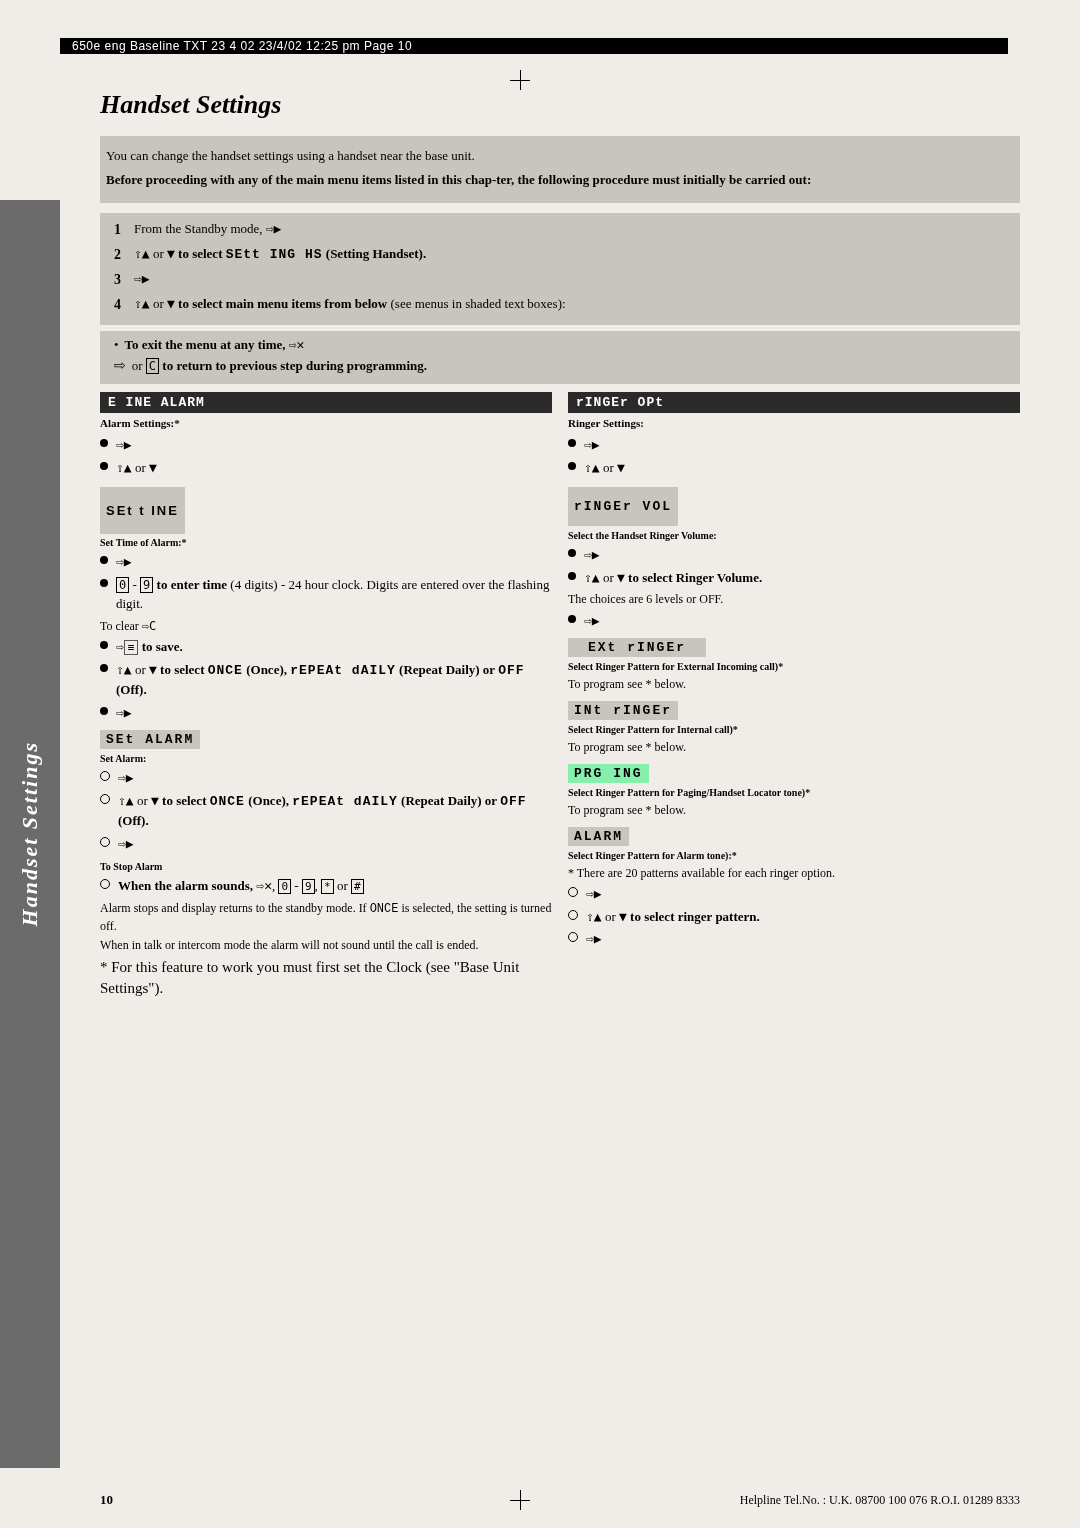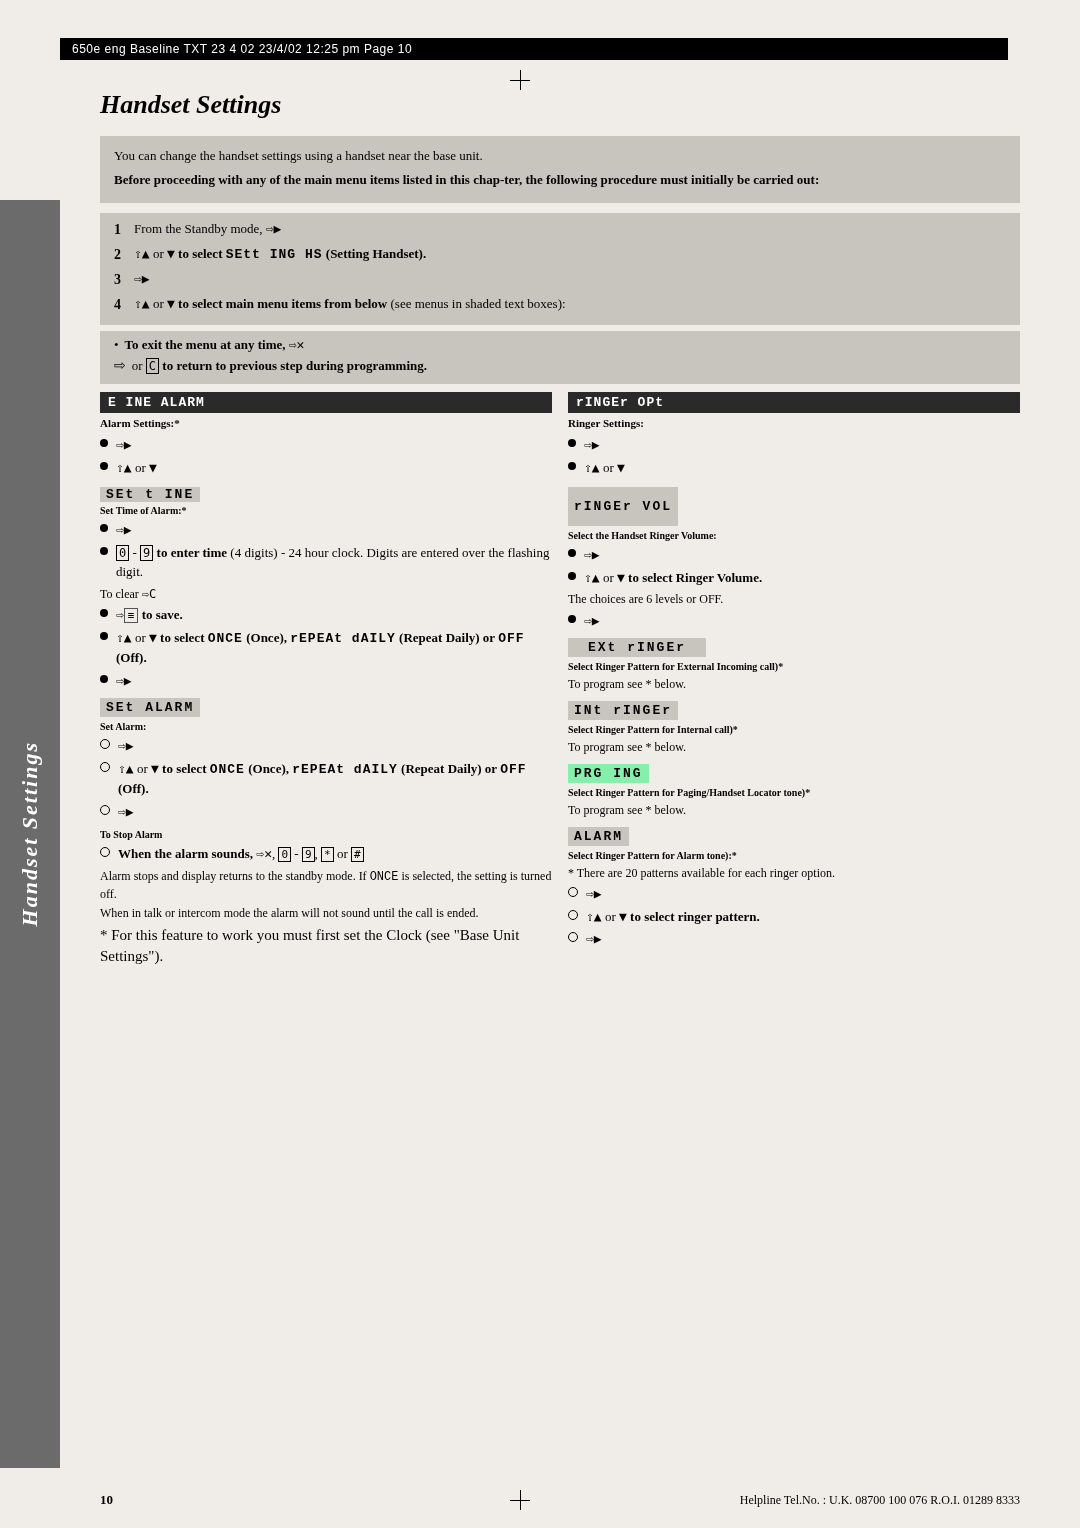--- a/index.html
+++ b/index.html
@@ -19,21 +19,21 @@
       background: #f0ede8;
       position: relative;
     }
 
     
     .header-bar {
       position: absolute;
       top: 38px;
       left: 60px;
       right: 72px;
-      height: 22px;
+      height: 16px;
       background: #000;
       display: flex;
       align-items: center;
       justify-content: space-between;
       padding: 0 12px;
     }
     .header-bar span {
       color: #fff;
       font-size: 12px;
       font-family: Arial, sans-serif;
@@ -78,21 +78,21 @@
       font-size: 26px;
       font-style: italic;
       font-weight: bold;
       margin-bottom: 16px;
       margin-top: 10px;
     }
 
     
     .intro-section {
       background: #c8c4be;
-      padding: 10px 14px;
+      padding: 10px 6px;
       margin-bottom: 10px;
     }
     .intro-section p {
       font-size: 13px;
       line-height: 1.5;
       margin-bottom: 4px;
     }
 
     
     .numbered-steps {
@@ -331,21 +331,21 @@
               <span><span style="font-family:monospace;">⇨▶</span></span>
             </li>
             <li>
               <span class="filled-bullet"></span>
               <span><span style="font-family:monospace;">⇧▲</span> or <span style="font-family:monospace;">▼</span></span>
             </li>
           </ul>
         </div>
 
         <div class="sub-section-header">
-          <span style="font-family:Liberation Mono, monospace; font-size:13px; font-weight:bold; letter-spacing:2px; background:#c8c4be; padding: 0 6px; display:inline-block;">SEt t INE</span>
+          <span style="font-family:Liberation Sans, sans-serif; font-size:13px; font-weight:bold; letter-spacing:2px; background:#c8c4be; padding: 16px 6px; display:inline-block;">SEt t INE</span>
         </div>
 
         <div class="sub-section">
           <div class="sub-section-title">Set Time of Alarm:*</div>
           <ul class="item-list">
             <li>
               <span class="filled-bullet"></span>
               <span><span style="font-family:monospace;">⇨▶</span></span>
             </li>
             <li>

